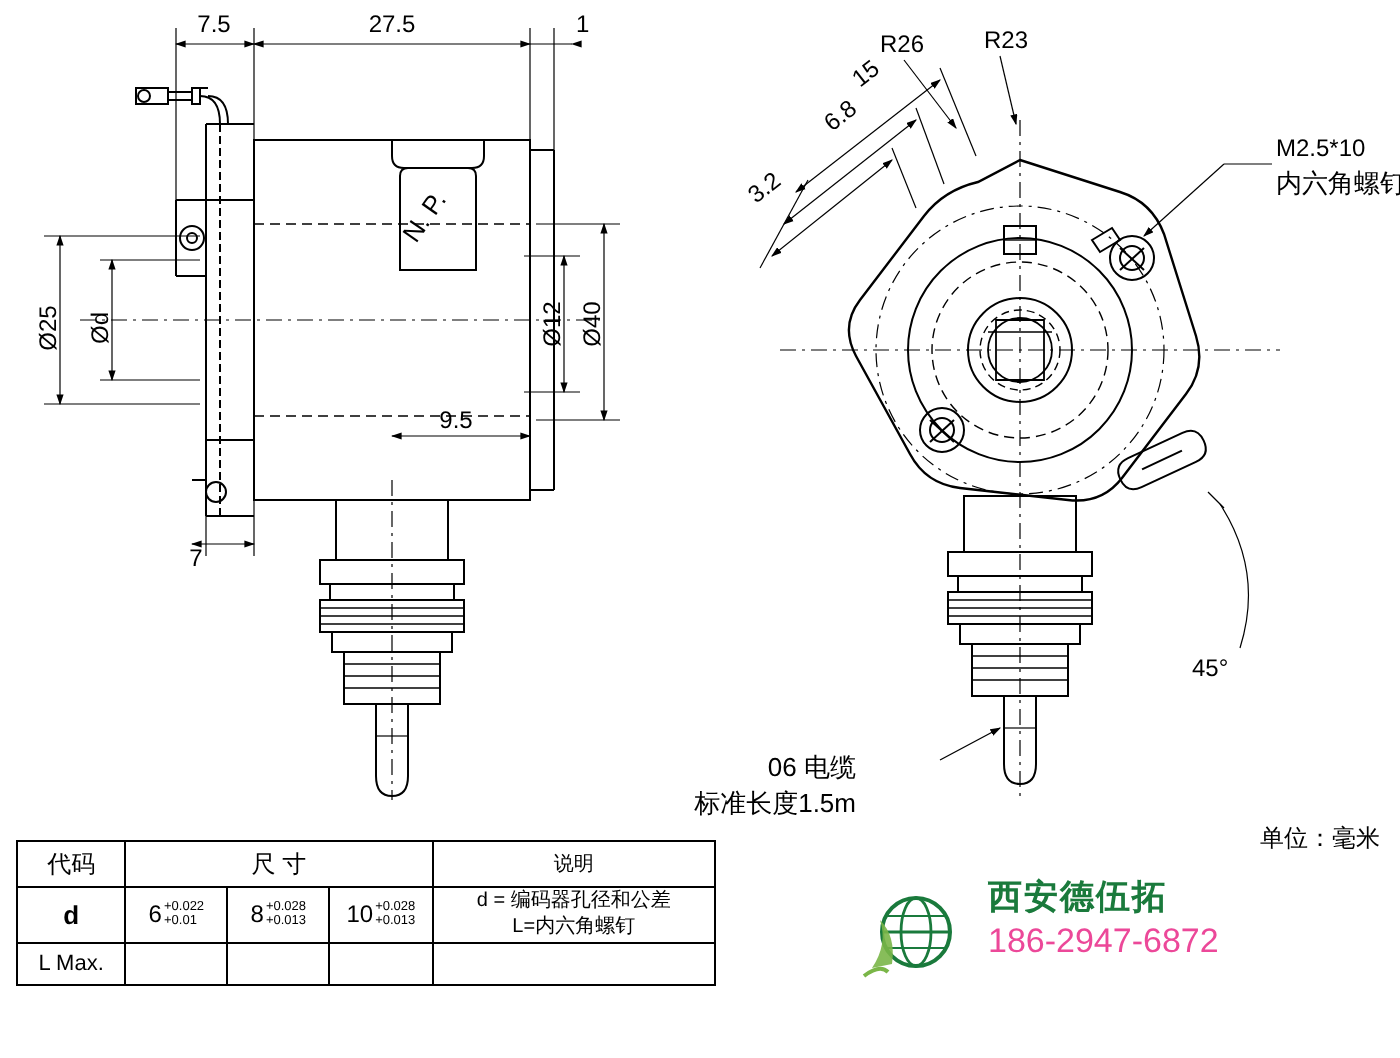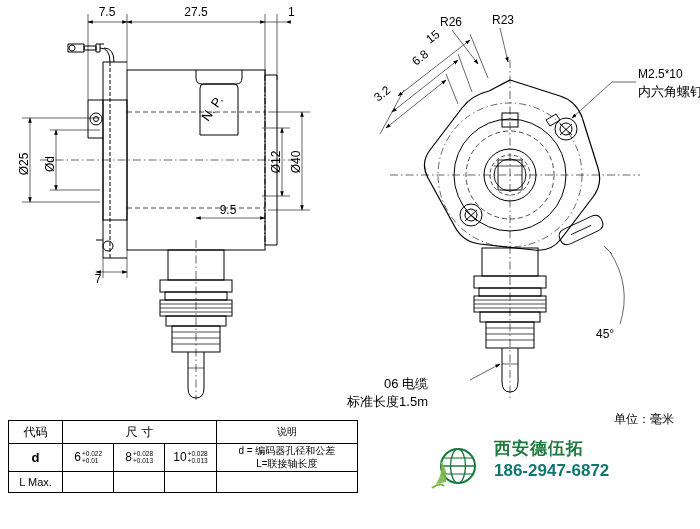--- a/index.html
+++ b/index.html
@@ -41,25 +41,25 @@
 
   
   .logo-wrap{
     position:absolute;
     left:430px;top:438px;
     display:flex;align-items:flex-start;gap:8px;
   }
   .logo-mark{position:relative;width:56px;height:56px;}
   .logo-text{line-height:1.28;}
   .logo-title{font-size:17px;font-weight:bold;color:#1a7a3c;letter-spacing:1px;}
-  .logo-phone{font-size:17px;font-weight:bold;color:#0f766e;letter-spacing:0px;}
+  .logo-phone{font-size:17px;font-weight:normal;color:#ec4899;letter-spacing:0px;}
   .logo-url{font-size:11.5px;color:#1a7a3c;letter-spacing:0.3px;}
 
   .unit-note{
-    position:absolute;right:26px;bottom:6px;font-size:12px;
+    position:absolute;right:10px;bottom:6px;font-size:12px;
   }
 </style>
 </head>
 <body>
 
 <div class="stage">
 
 <svg width="700" height="529" viewBox="0 0 700 529">
   <defs>
     <marker id="ar" markerWidth="9" markerHeight="9" refX="8" refY="3" orient="auto" markerUnits="strokeWidth">
@@ -300,21 +300,21 @@
     <td class="colw dim-cell">
       <span class="base">6</span><span class="tol"><span>+0.022</span><br><span>+0.01</span></span>
     </td>
     <td class="colw dim-cell">
       <span class="base">8</span><span class="tol"><span>+0.028</span><br><span>+0.013</span></span>
     </td>
     <td class="colw dim-cell">
       <span class="base">10</span><span class="tol"><span>+0.028</span><br><span>+0.013</span></span>
     </td>
     <td class="desc desc-two" rowspan="1">
-      <span>d = 编码器孔径和公差</span><br><span>L=联接轴长度</span>
+      <span>d = 编码器孔径和公差</span><br><span>L=内六角螺钉</span>
     </td>
   </tr>
   <tr>
     <td class="rowlabel">L Max.</td>
     <td class="colw"></td>
     <td class="colw"></td>
     <td class="colw"></td>
     <td class="desc"></td>
   </tr>
 </tbody>

